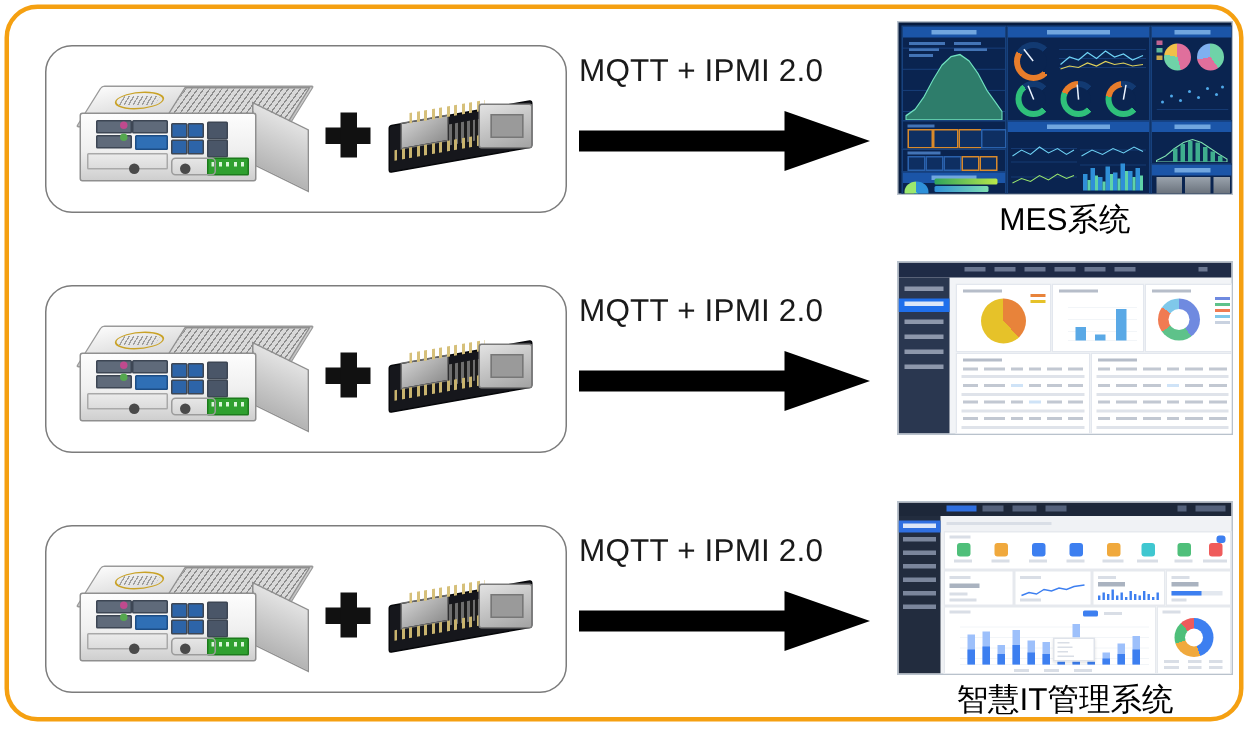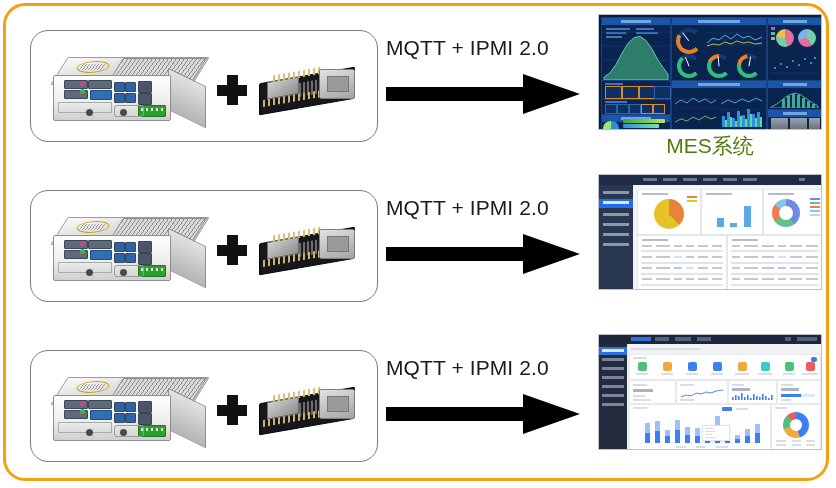--- a/index.html
+++ b/index.html
@@ -88,21 +88,21 @@
   
   .arrow-wrap{position:absolute;left:386px;top:28px;width:200px;height:100px;}
   .arrow-label{position:absolute;left:0;top:0;width:200px;text-align:left;
                font-size:21px;color:#1a1a1a;letter-spacing:.1px;white-space:nowrap;}
   .arrow{position:absolute;left:0;top:38px;}
 
   
   .dash{position:absolute;left:598px;top:6px;width:224px;height:116px;overflow:hidden;
         border:1px solid #b9c2cc;box-sizing:border-box;}
   .dash-label{position:absolute;left:598px;top:124px;width:224px;text-align:center;
-              font-size:21px;color:#4d7c0f;white-space:nowrap;}
+              font-size:21px;color:#000000;white-space:nowrap;}
 
   
   .mes{background:#071c3f;}
   .mes .pnl{position:absolute;border:1px solid #17417d;background:#0a2450;}
   .mes .ttl{position:absolute;left:0;right:0;top:0;height:7px;background:#1b55a8;}
   .mes .ttl:after{content:"";position:absolute;left:28%;top:2px;width:44%;height:3px;
                   background:#8fc2f2;opacity:.75;}
   .mes .txt{position:absolute;height:2px;background:#4d82c8;opacity:.85;}
   .area{position:absolute;bottom:0;left:0;width:100%;height:100%;}
   .mes .tile{position:absolute;width:15px;height:11px;background:#0e2f62;border:1px solid #2a62ad;}
@@ -733,13 +733,14 @@
       </div>
       <span class="line" style="left:4px;top:35px;width:10px;"></span>
       <span class="line" style="left:20px;top:35px;width:9px;"></span>
       <span class="line" style="left:34px;top:35px;width:9px;"></span>
       <span class="line" style="left:4px;top:39px;width:10px;"></span>
       <span class="line" style="left:20px;top:39px;width:9px;"></span>
       <span class="line" style="left:34px;top:39px;width:9px;"></span>
     </div>
   </div>
 
+  <div class="dash-label">智慧IT管理系统</div>
 </div>
 
 </body></html>

